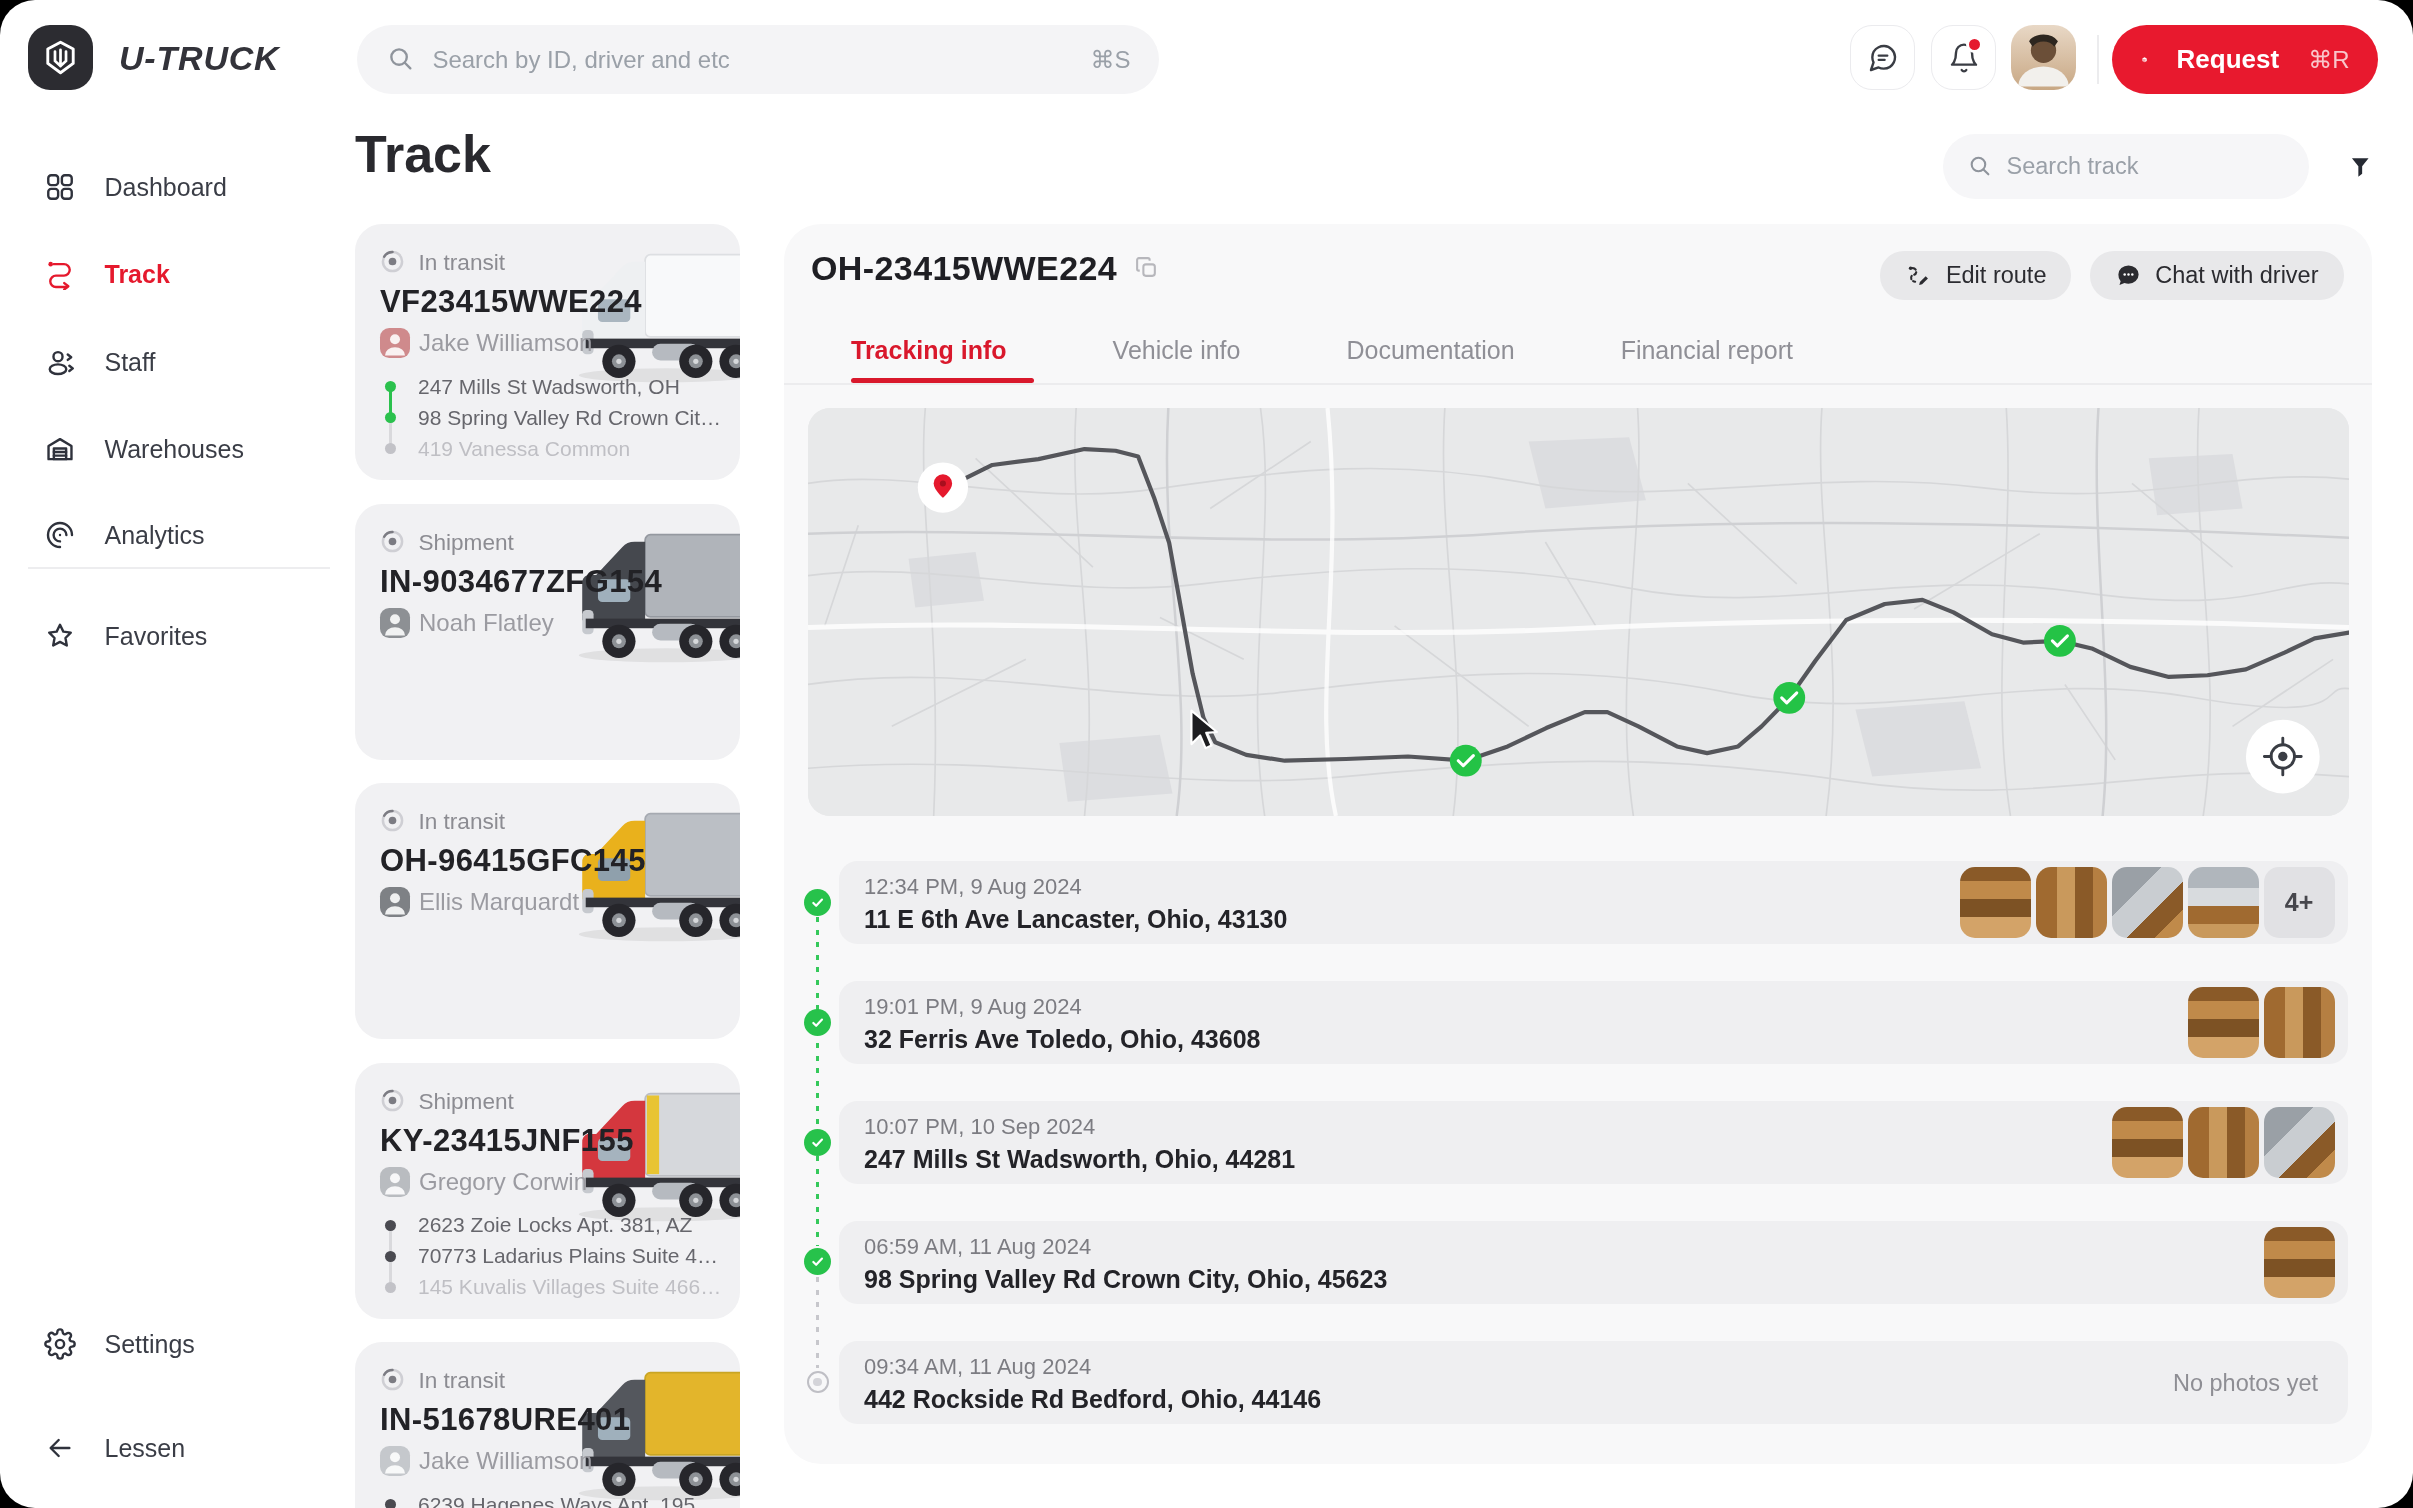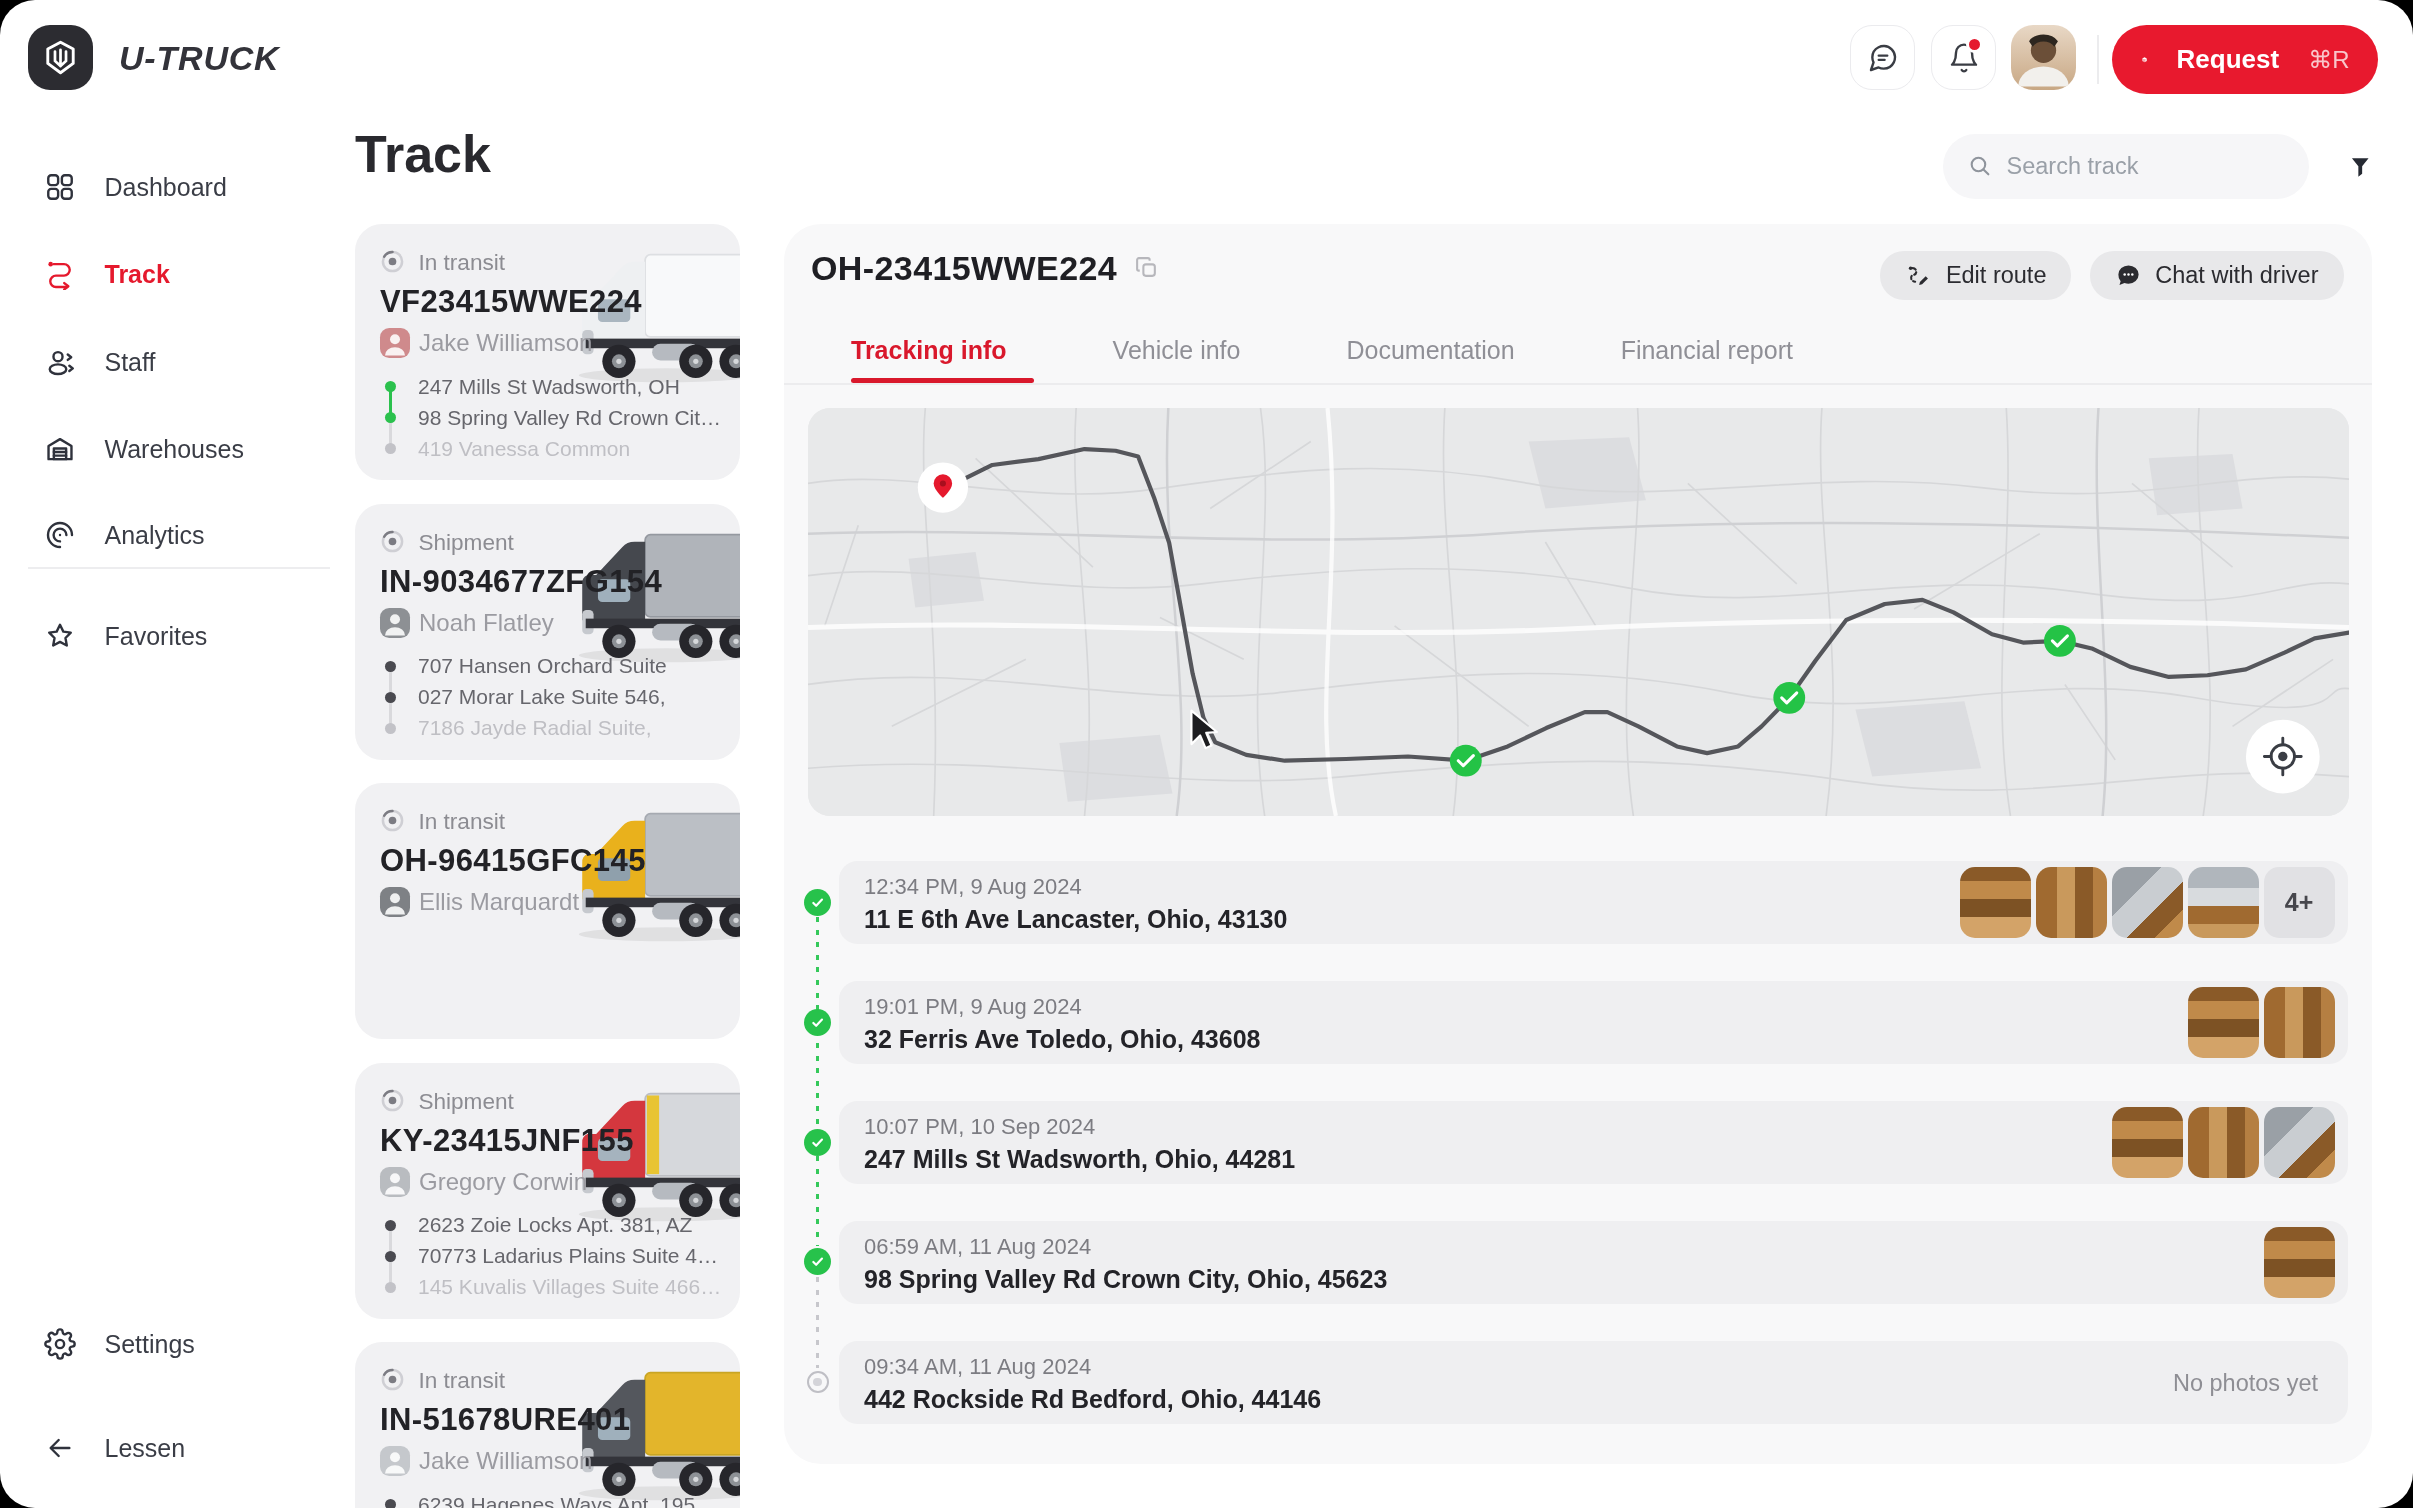--- a/index.html
+++ b/index.html
@@ -128,20 +128,30 @@
 <div class="app">
 
   <div class="logo-badge">
     <svg width="39" height="39" viewBox="0 0 46 46">
       <path d="M23,5 L38,13 V30 L23,41 L8,30 V13 Z" fill="none" stroke="#fff" stroke-width="3.4" stroke-linejoin="round"></path>
       <path d="M16.5,16 V27 L23,33 M23,14 V31 M29.5,16 V27 L23,33" fill="none" stroke="#fff" stroke-width="3.2" stroke-linecap="round"></path>
     </svg>
   </div>
   <div class="logo-text">U-TRUCK</div>
 
+  <div class="global-search">
+    <span>
+      <svg width="28.5" height="28.5" viewBox="0 0 24 24" fill="none" stroke="#8f949c" stroke-width="2" stroke-linecap="round">
+        <circle cx="11" cy="11" r="6.5"></circle>
+          <line x1="15.8" y1="15.8" x2="20.5" y2="20.5"></line>
+      </svg>
+    </span>
+    <input placeholder="Search by ID, driver and etc" style="">
+    <span class="kbd-hint">⌘S</span>
+  </div>
 
   <div class="icon-btn chat">
     <svg width="32" height="32" viewBox="0 0 24 24" fill="none" stroke="#3a3d44" stroke-width="1.8" stroke-linecap="round" stroke-linejoin="round">
       <path d="M21 11.5a8.38 8.38 0 0 1-.9 3.8 8.5 8.5 0 0 1-7.6 4.7 8.38 8.38 0 0 1-3.8-.9L3 21l1.9-5.7a8.38 8.38 0 0 1-.9-3.8 8.5 8.5 0 0 1 4.7-7.6 8.38 8.38 0 0 1 3.8-.9h.5a8.48 8.48 0 0 1 8 8v.5z"></path>
       <path d="M8.8,10.2 h6.4 M8.8,13.4 h4.4"></path>
     </svg>
   </div>
   <div class="icon-btn bell">
     <svg width="32" height="32" viewBox="0 0 24 24" fill="none" stroke="#3a3d44" stroke-width="1.8" stroke-linecap="round" stroke-linejoin="round">
       <path d="M18 8A6 6 0 0 0 6 8c0 7-3 9-3 9h18s-3-2-3-9"></path>
@@ -336,36 +346,20 @@
           </svg></div>
         <div class="cid">IN-9034677ZFG154</div>
         <div class="driver">
           <span class="mini-avatar" style="background:#8d9094">
             <svg viewBox="0 0 36 36">
               <circle cx="18" cy="13.5" r="6" fill="rgba(255,255,255,.88)"></circle>
               <path d="M6,33 a12,10 0 0 1 24,0 z" fill="rgba(255,255,255,.88)"></path>
             </svg>
           </span>
           <span class="name">Noah Flatley</span>
-        </div>
-        <div class="stops">
-          <div class="stop s-dark">
-            <span class="dot"></span>
-            <span class="addr">707 Hansen Orchard Suite</span>
-          </div>
-          <div class="stop s-dark">
-            <span class="link ll"></span>
-            <span class="dot"></span>
-            <span class="addr">027 Morar Lake Suite 546,</span>
-          </div>
-          <div class="stop s-muted">
-            <span class="link ll"></span>
-            <span class="dot"></span>
-            <span class="addr">7186 Jayde Radial Suite,</span>
-          </div>
         </div>
       </div>
       <div class="card">
         <div class="status">
           <span><svg viewBox="0 0 30 30" width="25" height="25">
               <circle cx="15" cy="15" r="11.5" fill="none" stroke="#cfcfd4" stroke-width="3"></circle>
               <path d="M15,3.5 a11.5,11.5 0 0 0 -10,5.8" fill="none" stroke="#7c7c83" stroke-width="3" stroke-linecap="round"></path>
               <circle cx="15" cy="15" r="4.6" fill="#7c7c83"></circle>
             </svg></span>
           <span class="txt">In transit</span>

